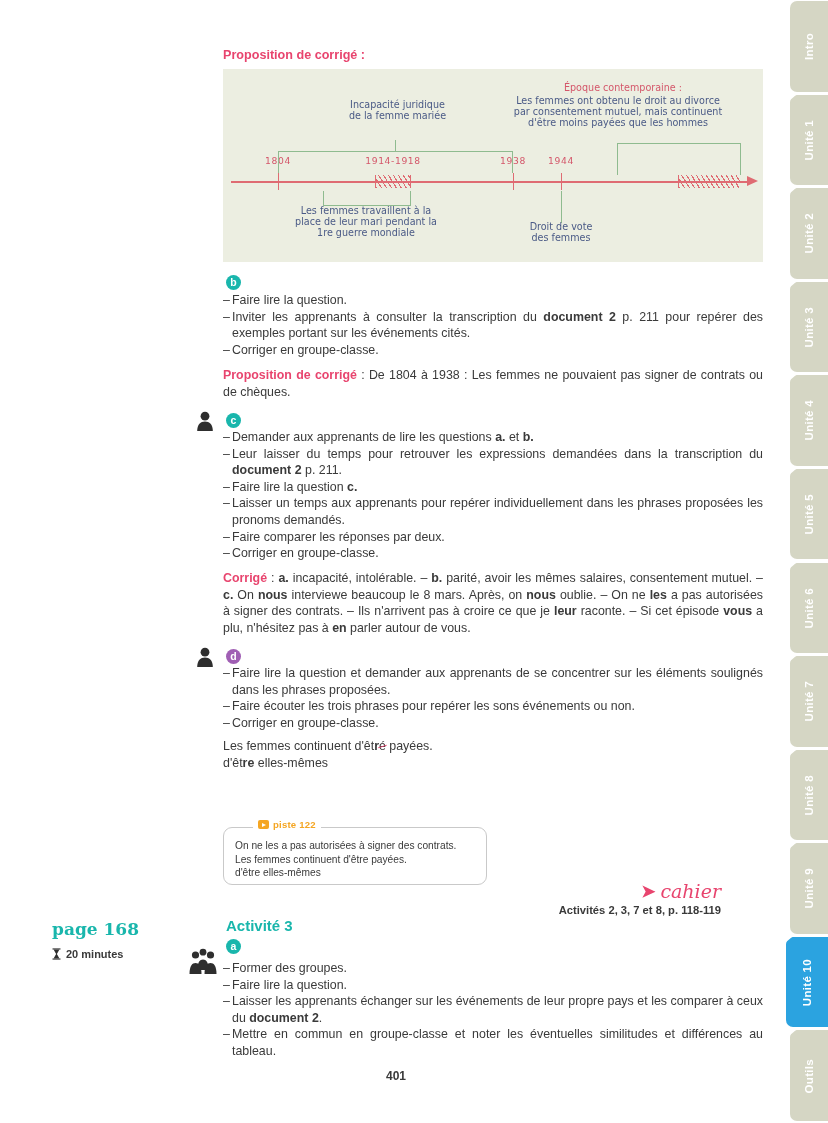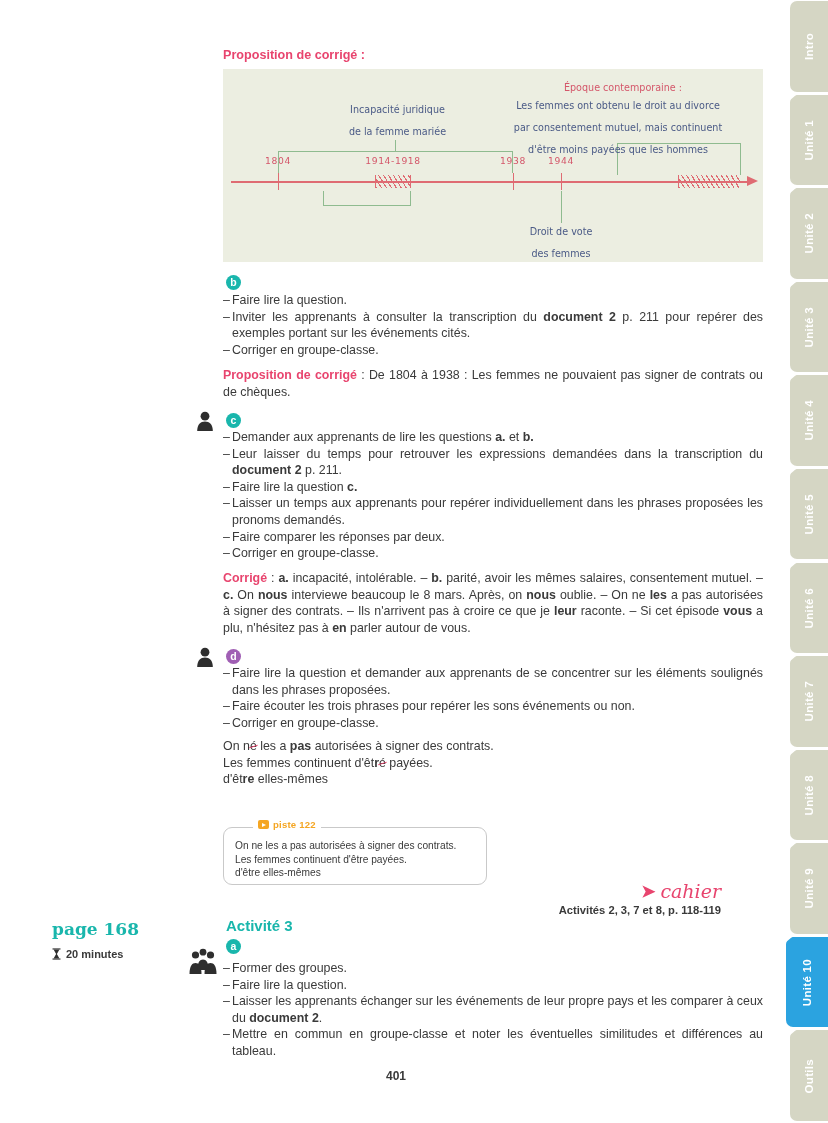--- a/index.html
+++ b/index.html
@@ -162,21 +162,21 @@
         #df6b72 0px, #df6b72 1.1px,
         transparent 1.1px, transparent 4.2px);
     box-sizing: border-box;
   }
   .tl-hatch.open-right { border-right: none; }
 
   .tl-note {
     position: absolute;
     font-family: "DejaVu Sans", sans-serif;
     font-size: 9.6px;
-    line-height: 22px;
+    line-height: 11px;
     color: #4a5a86;
     text-align: center;
     white-space: pre-line;
   }
   .tl-note-title {
     position: absolute;
     font-family: "DejaVu Sans", sans-serif;
     font-size: 9.6px;
     line-height: 13.5px;
     color: #d4576a;
@@ -390,20 +390,23 @@
           border-left-width:1.2px; border-bottom-width:1.2px; border-right-width:1.2px;"></div>
 
     <div class="conn" style="left:338px; top:122px; width:1.2px; height:32px; border-left-width:1.2px;"></div>
 
     <div class="conn" style="left:394px; top:74px; width:124px; height:32px;
           border-left-width:1.2px; border-top-width:1.2px; border-right-width:1.2px;"></div>
 
     <div class="tl-note" style="left:92px; top:30px; width:165px;">Incapacité juridique
 de la femme mariée</div>
 
+    <div class="tl-note" style="left:48px; top:136px; width:190px;">Les femmes travaillent à la
+place de leur mari pendant la
+1re guerre mondiale</div>
 
     <div class="tl-note" style="left:278px; top:152px; width:120px;">Droit de vote
 des femmes</div>
 
     <div class="tl-note-title" style="left:280px; top:12px; width:240px;">Époque contemporaine :</div>
 
     <div class="tl-note" style="left:265px; top:26px; width:260px;">Les femmes ont obtenu le droit au divorce
 par consentement mutuel, mais continuent
 d'être moins payées que les hommes</div>
   </div>
@@ -489,21 +492,20 @@
         <span class="btext">Faire écouter les trois phrases pour repérer les sons événements ou non.</span>
       </div>
       <div class="bullet">
         <span class="dash">–</span>
         <span class="btext">Corriger en groupe-classe.</span>
       </div>
     </div>
   </div>
 
   <div class="content" style="top:738px;">
-    <div class="para">On n<span class="strike-e">é</span> les a <b>pas</b> autorisées à signer des contrats.</div>
     <div class="para">Les femmes continuent d'êt<b>r</b><span class="strike-e">é</span> payées.</div>
     <div class="para">d'êt<b>re</b> elles-mêmes</div>
   </div>
 
   <div id="audio-box"></div>
   <div id="audio-tag">
     <span class="play-chip"></span>
     <span class="t">piste 122</span>
   </div>
   <div id="audio-text">

